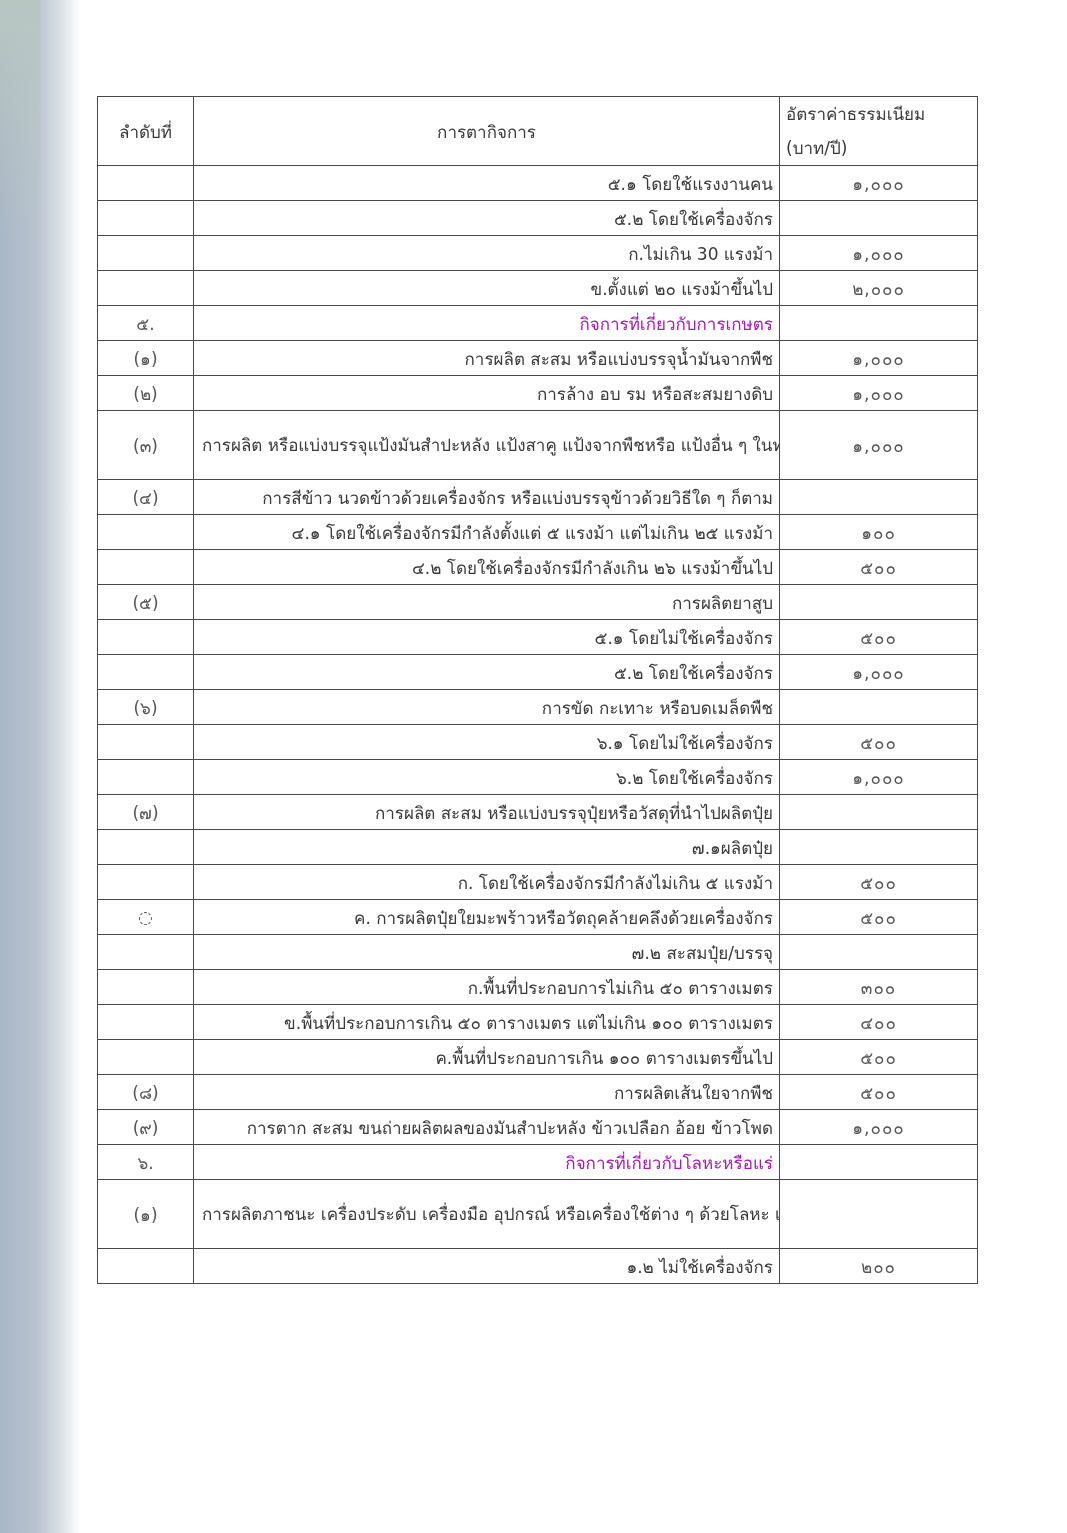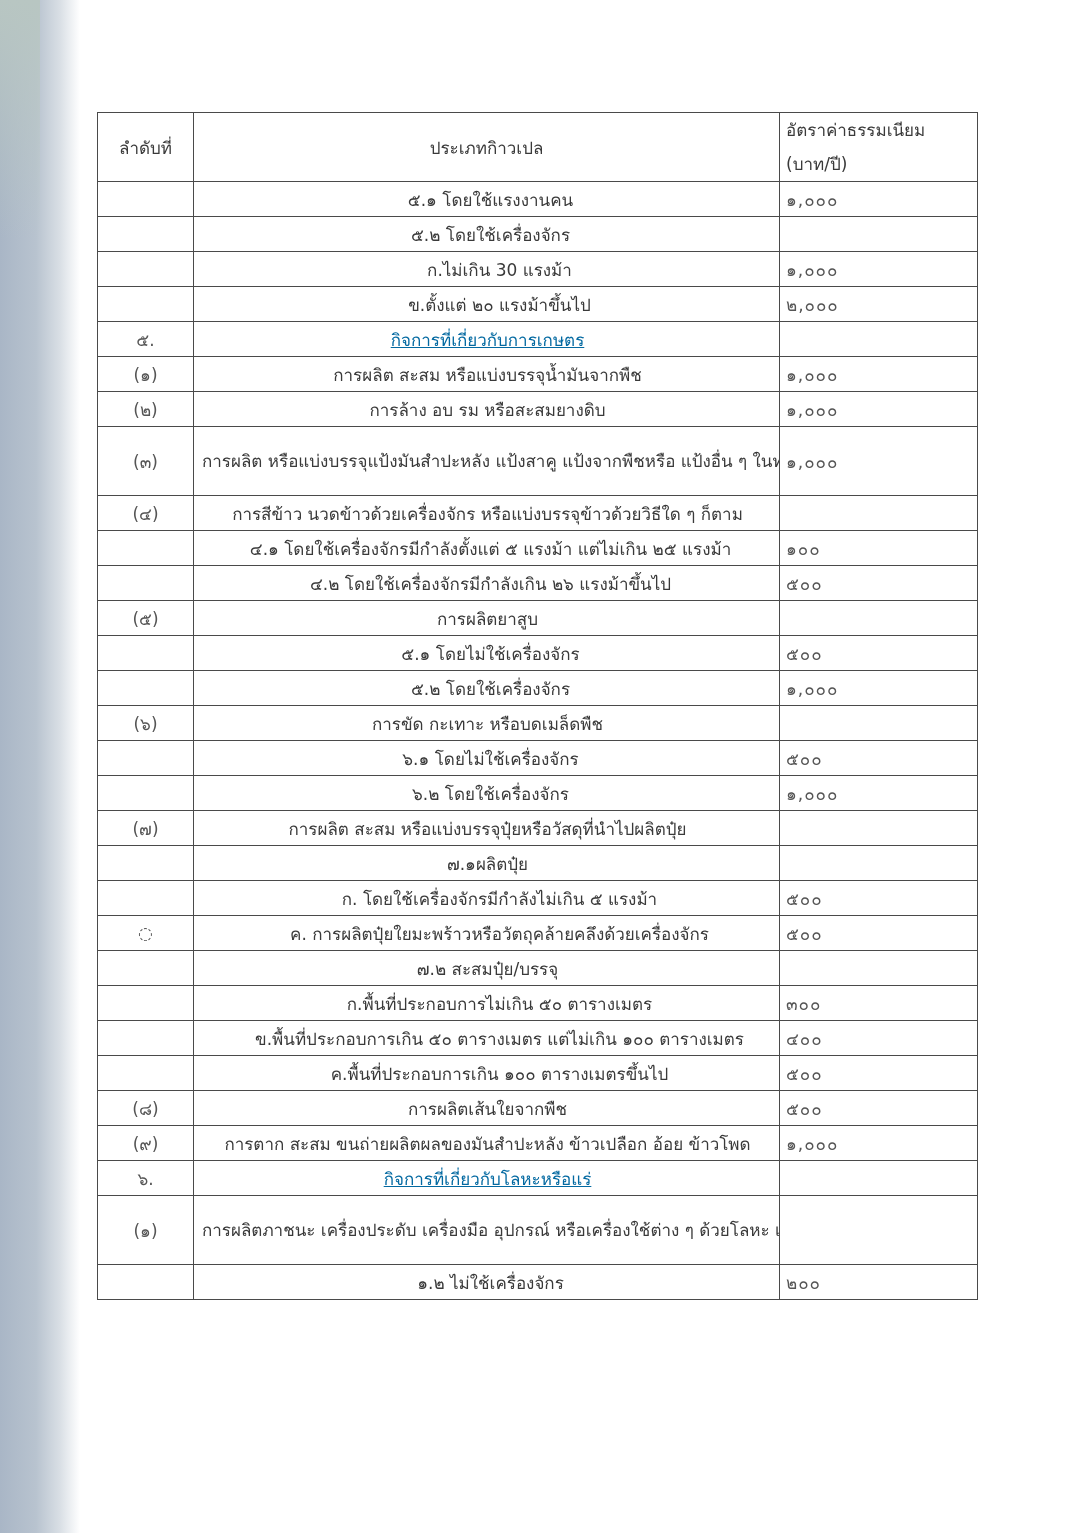--- a/index.html
+++ b/index.html
@@ -11,21 +11,21 @@
   }
   .page-edge {
     position: absolute; left: 0; top: 0; width: 80px; height: 1533px;
     background: linear-gradient(to right, #a9b6c6 0%, #b8c3cf 45%, #d9dfe5 75%, #ffffff 100%);
   }
   .page-edge::after {
     content: ""; position: absolute; left: 0; top: 0; width: 40px; height: 240px;
     background: linear-gradient(to bottom, #b8c6c2, rgba(184,198,194,0));
   }
   table.fees {
-    position: absolute; left: 97px; top: 112px;
+    position: absolute; left: 97px; top: 96px;
     width: 880px;
     border-collapse: collapse;
     table-layout: fixed;
     font-size: 17px;
   }
   table.fees td, table.fees th {
     border: 1.5px solid #4a4a4a;
     padding: 0 6px;
     height: 34px;
     vertical-align: middle;
@@ -33,44 +33,44 @@
     white-space: nowrap;
     overflow: hidden;
   }
   col.c-no { width: 96px; }
   col.c-desc { width: 586px; }
   col.c-fee { width: 198px; }
   th.h-no { text-align: center; vertical-align: top; padding-top: 8px; }
   th.h-desc { text-align: center; vertical-align: top; padding-top: 8px; }
   th.h-fee { text-align: left; height: 74px; line-height: 34px; }
   td.no { text-align: center; color: #555; }
-  td.fee { color: #555; letter-spacing: 1px; }
-  td.desc { text-align: center; }
+  td.fee { text-align: center; color: #555; letter-spacing: 1px; }
+  td.desc { text-align: right; }
   .lvl0 { padding-left: 8px !important; }
   .lvl1 { padding-left: 14px !important; }
   .lvl2 { padding-left: 32px !important; }
-  .bold { font-weight: bold; color: #0369a1; text-decoration: underline; }
+  .bold { font-weight: bold; color: #a21caf; }
   tr.tall td { height: 68px; }
   td.wrap { white-space: normal; line-height: 34px; }
 </style>
 </head>
 <body>
 
 <div class="page-edge"></div>
 
 <table class="fees">
   <colgroup>
       <col class="c-no">
       <col class="c-desc">
       <col class="c-fee">
     </colgroup>
   <thead>
     <tr>
       <th class="h-no">ลำดับที่</th>
-      <th class="h-desc">ประเภทกิาวเปล</th>
+      <th class="h-desc">การตากิจการ</th>
       <th class="h-fee">
         <div>อัตราค่าธรรมเนียม</div>
         <div>(บาท/ปี)</div>
       </th>
     </tr>
   </thead>
   <tbody id="tbody">
       <tr>
         <td class="no"></td>
         <td class="desc lvl1">๕.๑ โดยใช้แรงงานคน</td>

